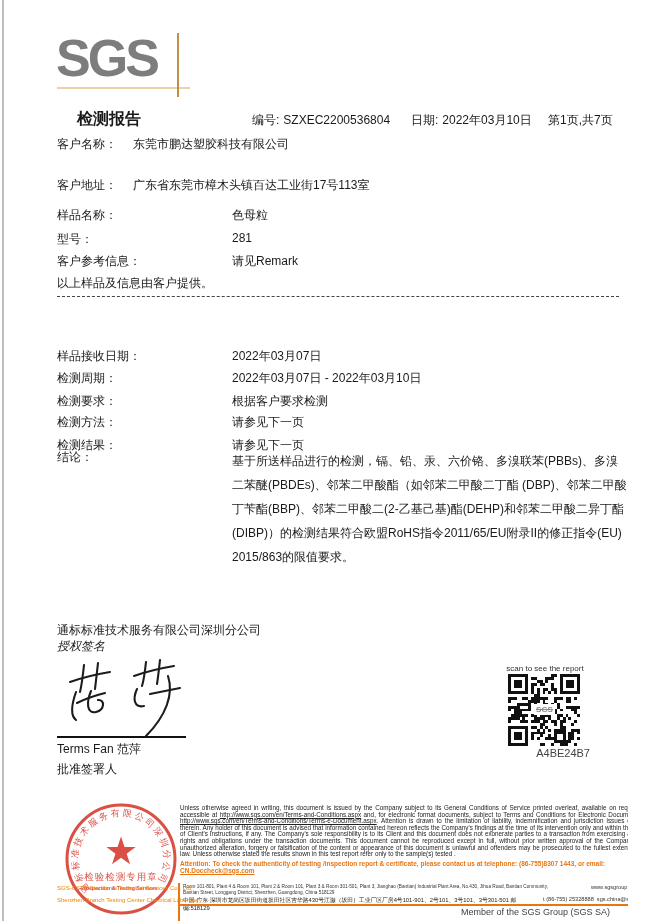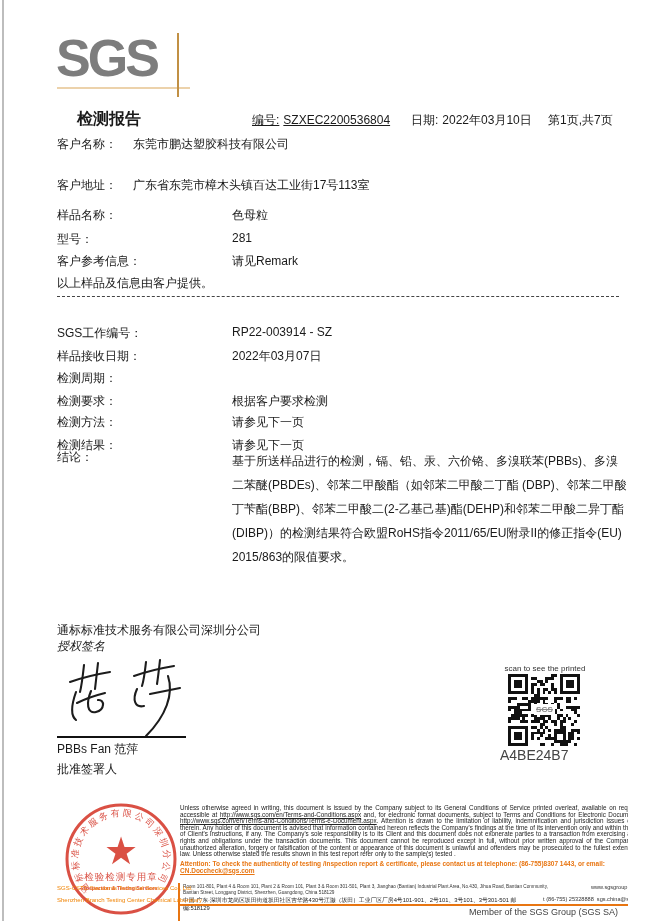--- a/index.html
+++ b/index.html
@@ -9,21 +9,21 @@
 
   
   .logo{position:absolute;left:56px;top:28px;font-size:52px;font-weight:bold;
         color:#7d7d7d;letter-spacing:-3px;line-height:60px;}
   .logo-hline{position:absolute;left:57px;top:87px;width:133px;height:2px;background:#ecd2ab;}
   .logo-vline{position:absolute;left:177px;top:33px;width:2px;height:64px;background:#c19044;}
 
   
   .hdr{position:absolute;top:112px;font-size:12px;margin-left:20px;}
   .hdr-title{left:57px;font-size:16px;font-weight:bold;top:109px;}
-  .hdr-no{left:232px;text-decoration:underline;}
+  .hdr-no{left:232px;}
   .hdr-date{left:391px;}
   .hdr-pages{left:528px;}
   .hdr .sp{margin-right:4px;}
 
   
   .row{position:absolute;left:57px;width:570px;height:16px;font-size:12px;}
   .lbl{position:absolute;left:0;top:0;white-space:nowrap;}
   .val{position:absolute;top:0;white-space:nowrap;}
   .v1{left:76px;}
   .v2{left:175px;}
@@ -38,22 +38,22 @@
   .sig-name{position:absolute;left:57px;top:741px;font-size:12px;}
   .sig-title{position:absolute;left:57px;top:761px;font-size:12px;}
 
   
   .qr-caption{position:absolute;left:490px;top:664px;width:110px;text-align:center;
               font-size:8px;color:#333;}
   .qr-wrap{position:absolute;left:508px;top:674px;width:72px;height:72px;}
   .qr-overlay{position:absolute;left:26px;top:30px;width:21px;height:11px;background:#fff;
               color:#8a8a8a;font-size:8px;font-weight:bold;line-height:11px;text-align:center;
               text-decoration:line-through;}
-  .qr-code-text{position:absolute;left:500px;top:747px;width:90px;text-align:left;
-                font-size:14px;color:#444;}
+  .qr-code-text{position:absolute;left:500px;top:747px;width:90px;text-align:right;
+                font-size:11px;color:#444;}
 
   
   .stamp{position:absolute;left:62px;top:800px;opacity:.88;}
 
   
   .org-orange{position:absolute;left:57px;z-index:5;color:#f08200;font-size:6px;line-height:7px;}
   .org1{top:885px;}
   .org2{top:897px;}
   .fine{position:absolute;left:180px;top:805px;width:468px;font-size:6.3px;line-height:6.6px;
         color:#222;text-align:justify;}
@@ -61,21 +61,21 @@
   .attn{margin-top:2px;color:#e87511;font-weight:bold;font-size:6.5px;line-height:7px;
         text-align:left;}
   .attn .link{text-decoration:underline;}
   .addr-vline{position:absolute;left:178px;top:883px;width:2px;height:38px;background:#e87511;}
   .addr{position:absolute;left:183px;top:884px;width:464px;}
   .addr-row{display:flex;justify-content:space-between;align-items:flex-start;}
   .addr-en{font-size:4.7px;color:#333;width:372px;line-height:6px;}
   .addr-cn{font-size:5.8px;color:#222;width:372px;line-height:8px;}
   .addr-right{font-size:5.6px;color:#333;white-space:nowrap;text-align:right;}
   .hrule{position:absolute;left:178px;top:904px;width:474px;height:2px;background:#e87511;}
-  .member{position:absolute;right:10px;top:907px;font-size:9px;color:#3f3f3f;}
+  .member{position:absolute;right:18px;top:907px;font-size:9px;color:#3f3f3f;}
 </style>
 </head>
 <body>
 
 <div class="page">
   <div class="edge-line"></div>
 
   <div class="logo">SGS</div>
   <div class="logo-hline"></div>
   <div class="logo-vline"></div>
@@ -108,30 +108,27 @@
   </div>
   <div class="row" style="top:275px">
     <span class="lbl">以上样品及信息由客户提供。</span>
   </div>
   <div class="row" style="top:253px">
     <span class="lbl">客户参考信息：</span>
     <span class="val v2">请见Remark</span>
   </div>
   <div class="dashed"></div>
 
-  <div class="row" style="top:325px">
-    <span class="lbl">SGS工作编号：</span>
-    <span class="val v2">RP22-003914 - SZ</span>
-  </div>
   <div class="row" style="top:348px">
     <span class="lbl">样品接收日期：</span>
     <span class="val v2">2022年03月07日</span>
   </div>
   <div class="row" style="top:370px">
     <span class="lbl">检测周期：</span>
+    <span class="val v2">2022年03月07日 - 2022年03月10日</span>
   </div>
   <div class="row" style="top:393px">
     <span class="lbl">检测要求：</span>
     <span class="val v2">根据客户要求检测</span>
   </div>
   <div class="row" style="top:414px">
     <span class="lbl">检测方法：</span>
     <span class="val v2">请参见下一页</span>
   </div>
   <div class="row" style="top:437px">
@@ -155,24 +152,24 @@
       <path d="M31,35 C26,47 27,58 36,56 C45,54 45,43 38,44"></path>
       <path d="M74,20 C88,15 102,12 114,10"></path>
       <path d="M86,6 C85,15 84,24 82,30"></path>
       <path d="M100,4 C99,13 98,22 97,28"></path>
       <path d="M77,33 C72,44 75,52 84,50"></path>
       <path d="M108,20 C114,38 106,60 86,80"></path>
       <path d="M90,38 C100,36 110,34 120,32"></path>
     </g>
   </svg>
   <div class="sig-line"></div>
-  <div class="sig-name">PBBs Fan 范萍</div>
+  <div class="sig-name">Terms Fan 范萍</div>
   <div class="sig-title">批准签署人</div>
 
-  <div class="qr-caption">scan to see the printed</div>
+  <div class="qr-caption">scan to see the report</div>
   <div class="qr-wrap">
     <svg id="qr" width="72" height="72" viewBox="0 0 25 25" shape-rendering="crispEdges">
         <rect x="0" y="0" width="25" height="25" fill="#fff"></rect>
         <rect x="15" y="0" width="1" height="1" fill="#111"></rect>
         <rect x="16" y="0" width="1" height="1" fill="#111"></rect>
         <rect x="8" y="1" width="1" height="1" fill="#111"></rect>
         <rect x="9" y="1" width="1" height="1" fill="#111"></rect>
         <rect x="13" y="1" width="1" height="1" fill="#111"></rect>
         <rect x="14" y="1" width="1" height="1" fill="#111"></rect>
         <rect x="15" y="1" width="1" height="1" fill="#111"></rect>

